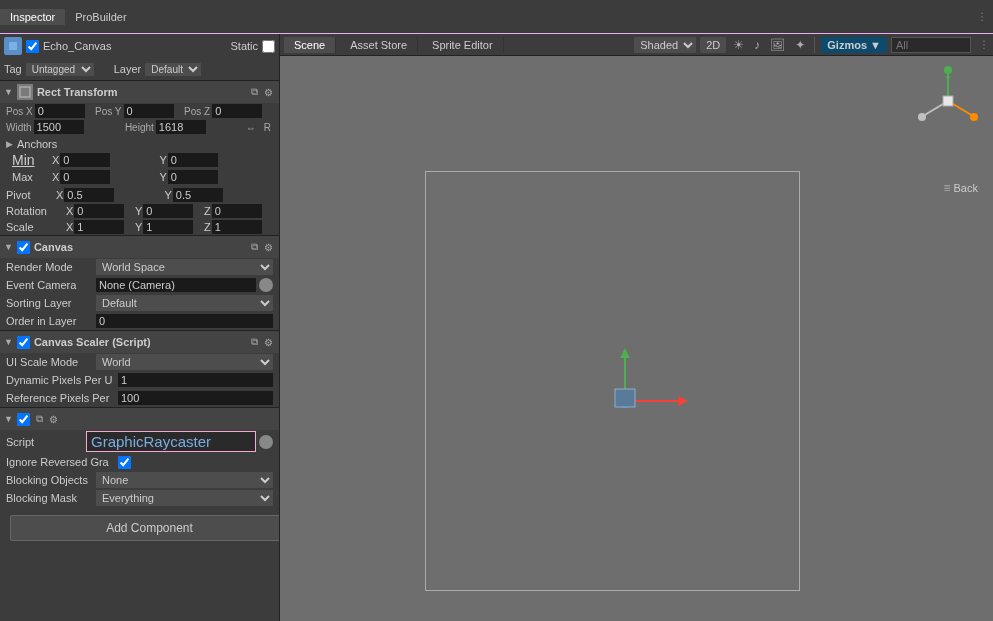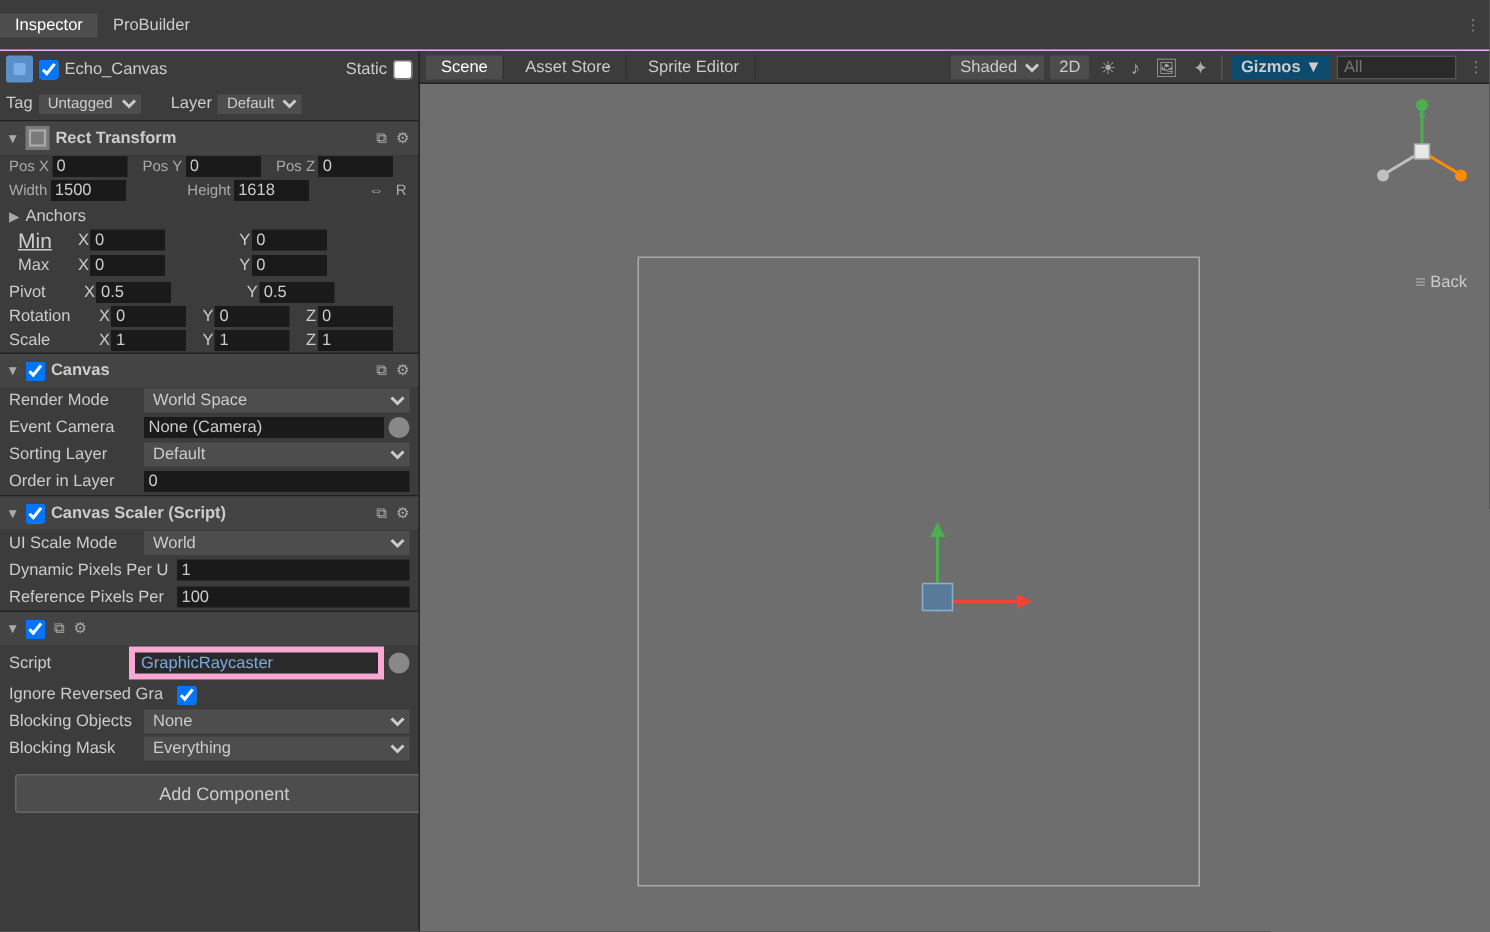--- a/index.html
+++ b/index.html
@@ -250,23 +250,23 @@
     }
     .script-label {
       width: 80px;
       font-size: 11px;
       color: #ccc;
     }
     .script-value {
       flex: 1;
       background: #2a2a2a;
       color: #7aabdf;
-      font-size: 11px;
+      font-size: 15px;
       padding: 1px 4px;
-      border: 4px solid #f9a8d4;
+      border: 1px solid #f9a8d4;
     }
     .script-circle {
       width: 14px;
       height: 14px;
       border-radius: 50%;
       background: #888;
       display: inline-block;
       margin-left: 3px;
       cursor: pointer;
       flex-shrink: 0;

